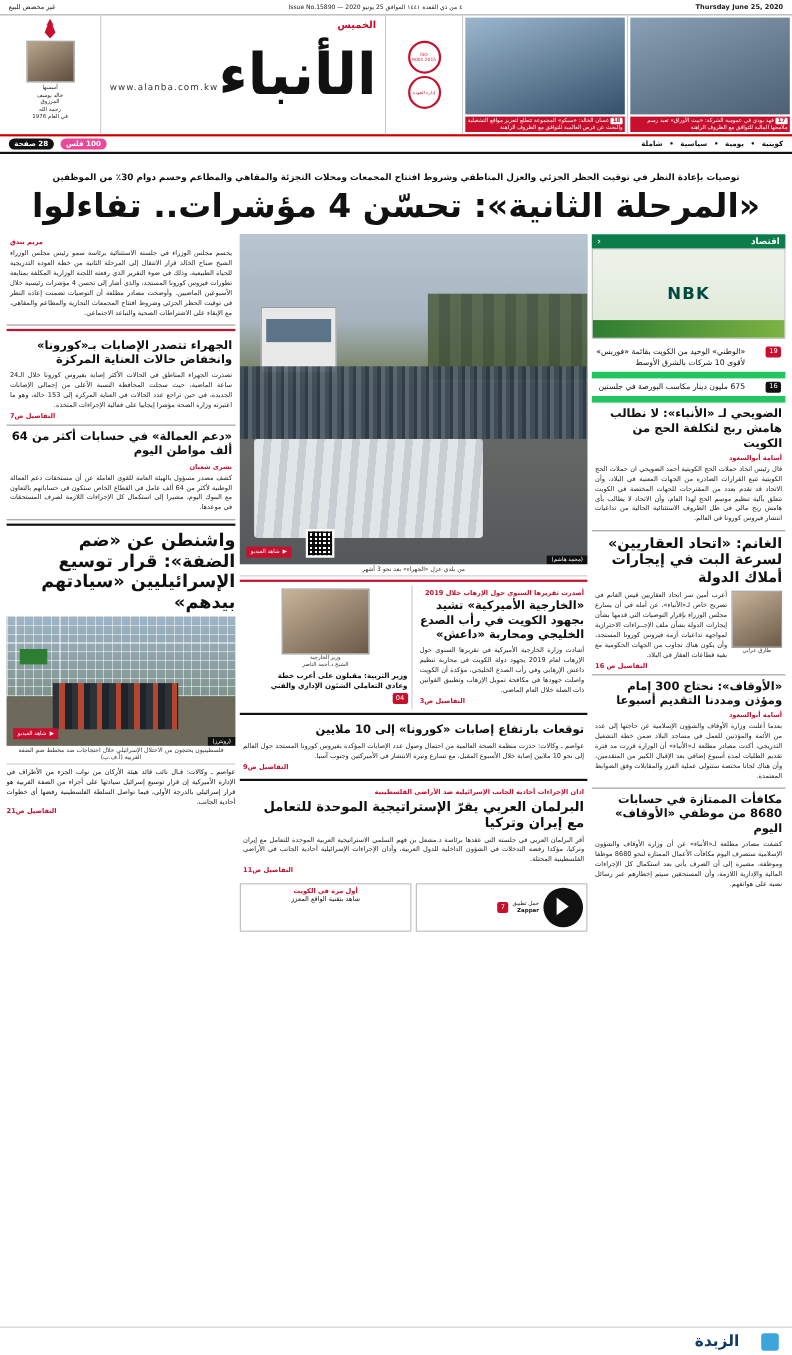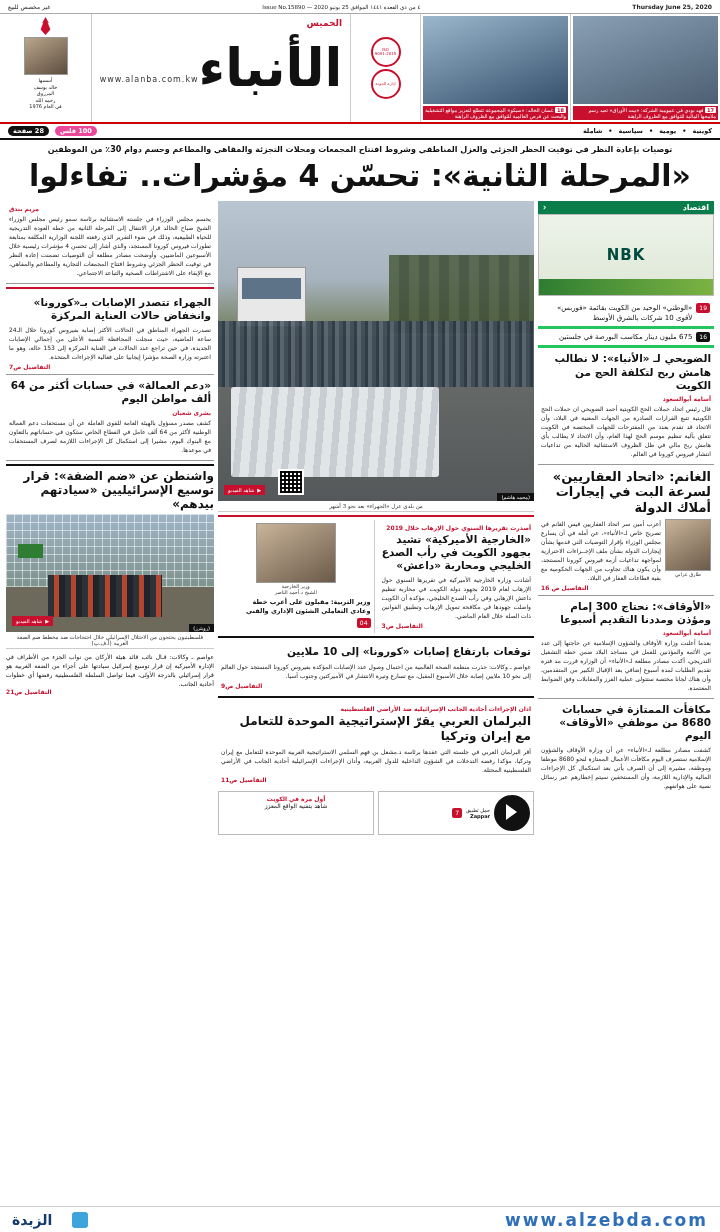--- a/index.html
+++ b/index.html
@@ -42,36 +42,36 @@
   .badgerow { display:flex; align-items:center; justify-content:space-between; height:16px; border-bottom:2px solid #111; padding:0 8px; font-size:6.5px; }
   .badgerow .items { display:flex; gap:6px; font-weight:bold; }
   .price { background:#ec4899; color:#fff; border-radius:8px; padding:1px 5px; font-weight:bold; }
   .pages { background:#111; color:#fff; border-radius:8px; padding:1px 5px; font-weight:bold; }
 
   
   .certs { display:flex; gap:3px; align-items:center; }
   .cert { width:30px; height:30px; border-radius:50%; border:2px solid #c8102e; display:flex; align-items:center; justify-content:center; font-size:4px; color:#c8102e; text-align:center; line-height:1.1; }
 
   
-  .kicker { text-align:center; font-size:8px; padding:5px 10px 2px; font-weight:bold; color:#111; }
+  .kicker { text-align:center; font-size:8px; padding:5px 10px 2px; font-weight:bold; color:#111;margin-top:12px; }
   .headline { text-align:center; font-size:30px; font-weight:bold; padding:2px 10px 8px; letter-spacing:-1px; }
 
   
   .grid { display:flex; gap:4px; padding:0 6px; }
   .col-r { width:176px; }
   .col-c { width:316px; }
   .col-l { width:208px; }
 
   .sect-tab { display:flex; align-items:center; justify-content:space-between; background:#0a7d4b; color:#fff; font-size:8px; font-weight:bold; padding:2px 5px; }
   .box { border:1px solid #bbb; margin-bottom:4px; }
   .ad { height:80px; background:linear-gradient(#eef3ea,#dde7d6); display:flex; align-items:center; justify-content:center; position:relative; }
   .nbk { font-size:15px; font-weight:bold; color:#004a3f; letter-spacing:1px; }
   .ad-strip { position:absolute; bottom:0; left:0; right:0; height:16px; background:linear-gradient(90deg,#2e7d32,#7cb342); }
 
-  .brief { border-bottom:3px solid #22c55e; padding:3px 4px; font-size:7px; line-height:1.45; display:flex; gap:4px; align-items:flex-start; }
+  .brief { border-bottom:6px solid #22c55e; padding:3px 4px; font-size:7px; line-height:1.45; display:flex; gap:19px; align-items:flex-start; }
   .num { background:#c8102e; color:#fff; font-size:6px; padding:0 3px; border-radius:2px; flex:0 0 auto; height:10px; line-height:10px; }
   .num.dark { background:#111; }
 
   .art { border-bottom:1px solid #999; padding:4px 3px; }
   .art h2 { margin:0 0 3px; font-size:13px; font-weight:bold; line-height:1.2; }
   .art h3 { margin:0 0 3px; font-size:10.5px; font-weight:bold; line-height:1.25; }
   .art .byline { font-size:6px; color:#c8102e; font-weight:bold; margin-bottom:2px; }
   .art p { margin:0 0 2px; font-size:6px; line-height:1.5; text-align:justify; color:#222; }
   .more { font-size:6px; color:#c8102e; font-weight:bold; text-align:left; }
 
@@ -336,40 +336,39 @@
 
       <div class="art">
         <h3>«دعم العمالة» في حسابات أكثر من 64 ألف مواطن اليوم</h3>
         <div class="byline">بشرى شعبان</div>
         <p>كشف مصدر مسؤول بالهيئة العامة للقوى العاملة عن أن مستحقات دعم العمالة الوطنية لأكثر من 64 ألف عامل في القطاع الخاص ستكون في حساباتهم بالتعاون مع البنوك اليوم، مشيرا إلى استكمال كل الإجراءات اللازمة لصرف المستحقات في موعدها.</p>
       </div>
 
       <div class="blackline"></div>
 
       <div>
-        <h3 style="font-size:12px; margin:0 0 3px;text-align:right;">واشنطن عن «ضم الضفة»: قرار توسيع الإسرائيليين «سيادتهم بيدهم»</h3>
+        <h3 style="font-size:16px; margin:0 0 3px;text-align:right;">واشنطن عن «ضم الضفة»: قرار توسيع الإسرائيليين «سيادتهم بيدهم»</h3>
         <div class="smallphoto">
           <div class="sp-fence"></div>
           <div class="sp-flag"></div>
           <div class="sp-ground"></div>
           <div class="sp-people"></div>
           <div class="mp-play">
             <span>▶</span>
             <span>شاهد الفيديو</span>
           </div>
           <div class="mp-credit">(رويترز)</div>
         </div>
         <div class="caption">فلسطينيون يحتجون من الاحتلال الإسرائيلي خلال احتجاجات ضد مخطط ضم الضفة الغربية (أ.ف.پ)</div>
         <p style="margin:3px 0 0; font-size:6px; line-height:1.5; text-align:justify;">عواصم ـ وكالات: قـال نائب قائد هيئة الأركان من نواب الجزء من الأطراف في الإدارة الأميركية إن قرار توسيع إسرائيل سيادتها على أجزاء من الضفة الغربية هو قرار إسرائيلي بالدرجة الأولى، فيما تواصل السلطة الفلسطينية رفضها أي خطوات أحادية الجانب.</p>
         <div class="more">التفاصيل ص21</div>
       </div>
     </div>
   </div>
 
   <div class="footer">
-    <div class="foot-url">www.alzebda.com</div>
     <div class="foot-brand">
       <span class="foot-mark"></span>
       <span>الزبدة</span>
     </div>
   </div>
 
 </div>
 
 </body></html>

